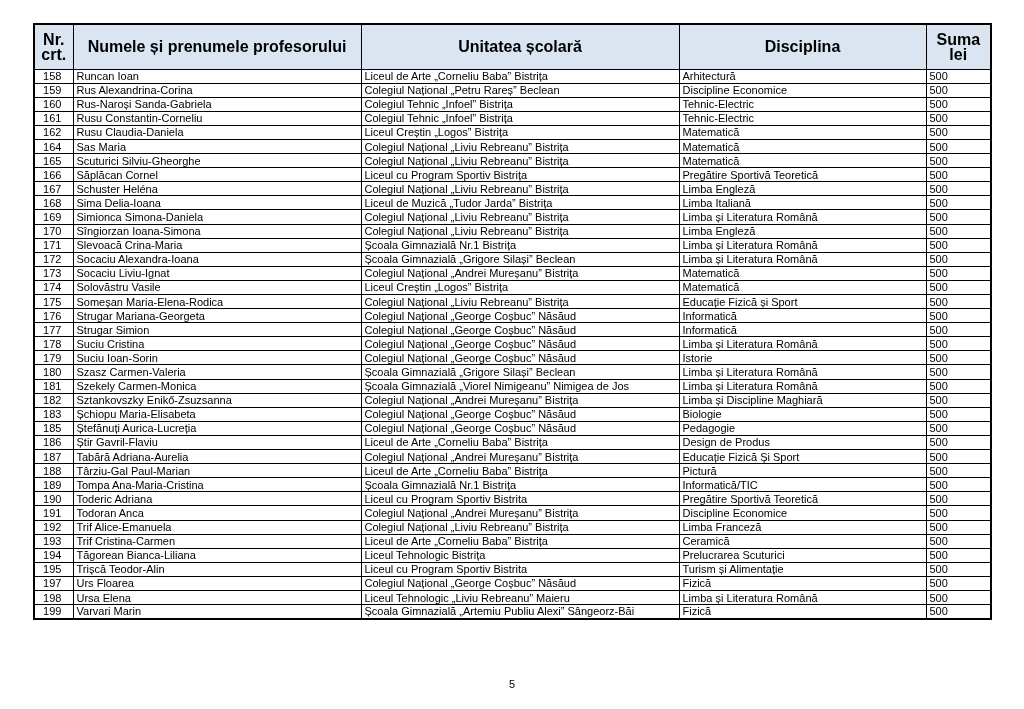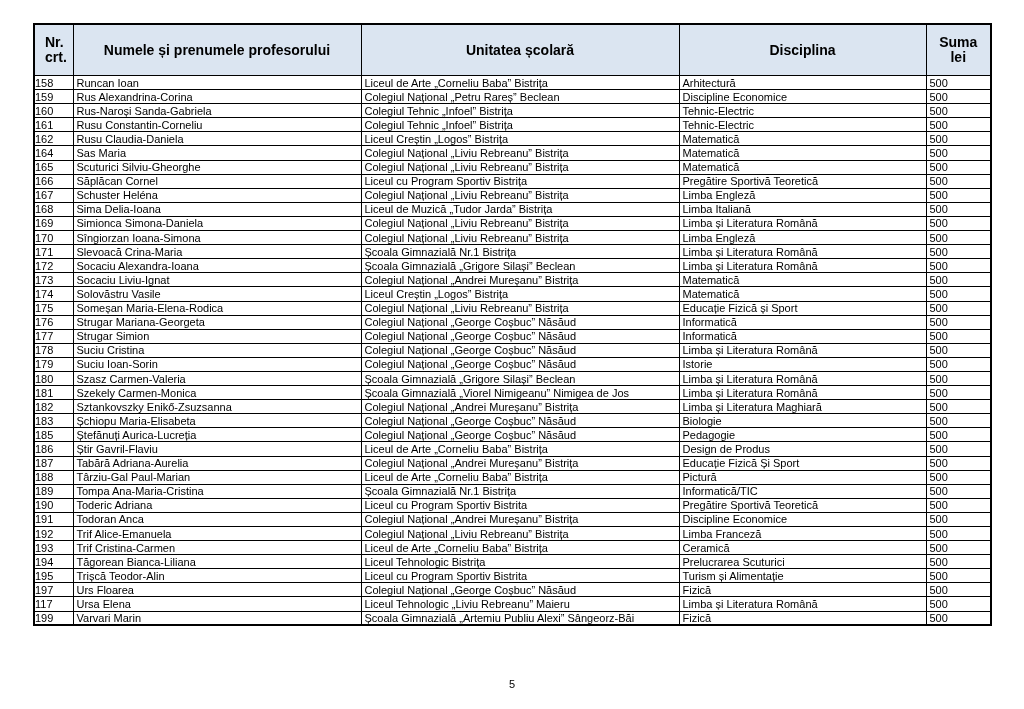--- a/index.html
+++ b/index.html
@@ -31,41 +31,41 @@
   }
   table.roster th,
   table.roster td {
     border: 1px solid #000;
     overflow: hidden;
     box-sizing: border-box;
   }
   thead th {
     background: #dbe5f1;
     font-weight: bold;
-    font-size: 14px;
+    font-size: 16px;
     line-height: 15px;
     text-align: center;
     vertical-align: middle;
     height: 45px;
     border-bottom: 2px solid #000;
-    padding: 10px;
+    padding: 0;
     white-space: normal;
   }
   tbody tr {
     height: 14.1px;
   }
   tbody td {
     font-size: 11px;
     line-height: 12px;
     vertical-align: middle;
     white-space: nowrap;
     padding: 0 2px 0 3px;
   }
   td.c-nr {
-    text-align: left;
+    text-align: center;
     padding: 0 3px 0 0;
   }
   td.c-name, td.c-school, td.c-disc, td.c-sum {
     text-align: left;
   }
   .pagenum {
     position: absolute;
     left: 0;
     width: 1024px;
     top: 678px;
@@ -253,21 +253,21 @@
     <td class="c-nr">181</td>
     <td class="c-name">Szekely Carmen-Monica</td>
     <td class="c-school">Școala Gimnazială „Viorel Nimigeanu” Nimigea de Jos</td>
     <td class="c-disc">Limba și Literatura Română</td>
     <td class="c-sum">500</td>
   </tr>
         <tr>
     <td class="c-nr">182</td>
     <td class="c-name">Sztankovszky Enikő-Zsuzsanna</td>
     <td class="c-school">Colegiul Național „Andrei Mureșanu” Bistrița</td>
-    <td class="c-disc">Limba și Literatura Maghiară</td>
+    <td class="c-disc">Limba și Discipline Maghiară</td>
     <td class="c-sum">500</td>
   </tr>
         <tr>
     <td class="c-nr">183</td>
     <td class="c-name">Șchiopu Maria-Elisabeta</td>
     <td class="c-school">Colegiul Național „George Coșbuc” Năsăud</td>
     <td class="c-disc">Biologie</td>
     <td class="c-sum">500</td>
   </tr>
         <tr>
@@ -348,21 +348,21 @@
     <td class="c-sum">500</td>
   </tr>
         <tr>
     <td class="c-nr">197</td>
     <td class="c-name">Urs Floarea</td>
     <td class="c-school">Colegiul Național „George Coșbuc” Năsăud</td>
     <td class="c-disc">Fizică</td>
     <td class="c-sum">500</td>
   </tr>
         <tr>
-    <td class="c-nr">117</td>
+    <td class="c-nr">198</td>
     <td class="c-name">Ursa Elena</td>
     <td class="c-school">Liceul Tehnologic „Liviu Rebreanu” Maieru</td>
     <td class="c-disc">Limba și Literatura Română</td>
     <td class="c-sum">500</td>
   </tr>
         <tr>
     <td class="c-nr">199</td>
     <td class="c-name">Varvari Marin</td>
     <td class="c-school">Școala Gimnazială „Artemiu Publiu Alexi” Sângeorz-Băi</td>
     <td class="c-disc">Fizică</td>

